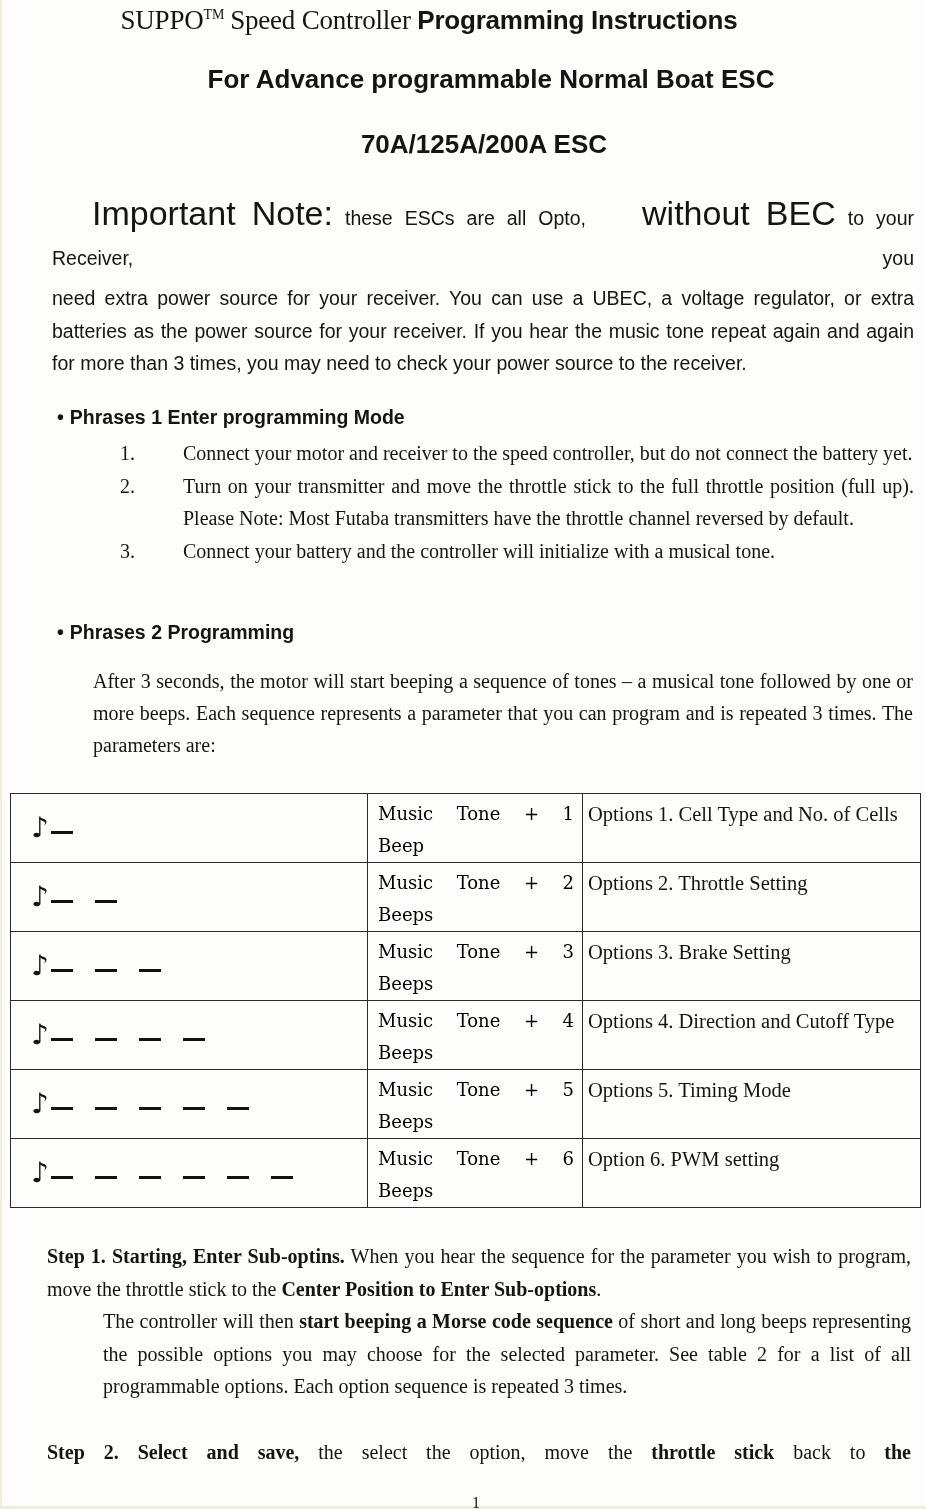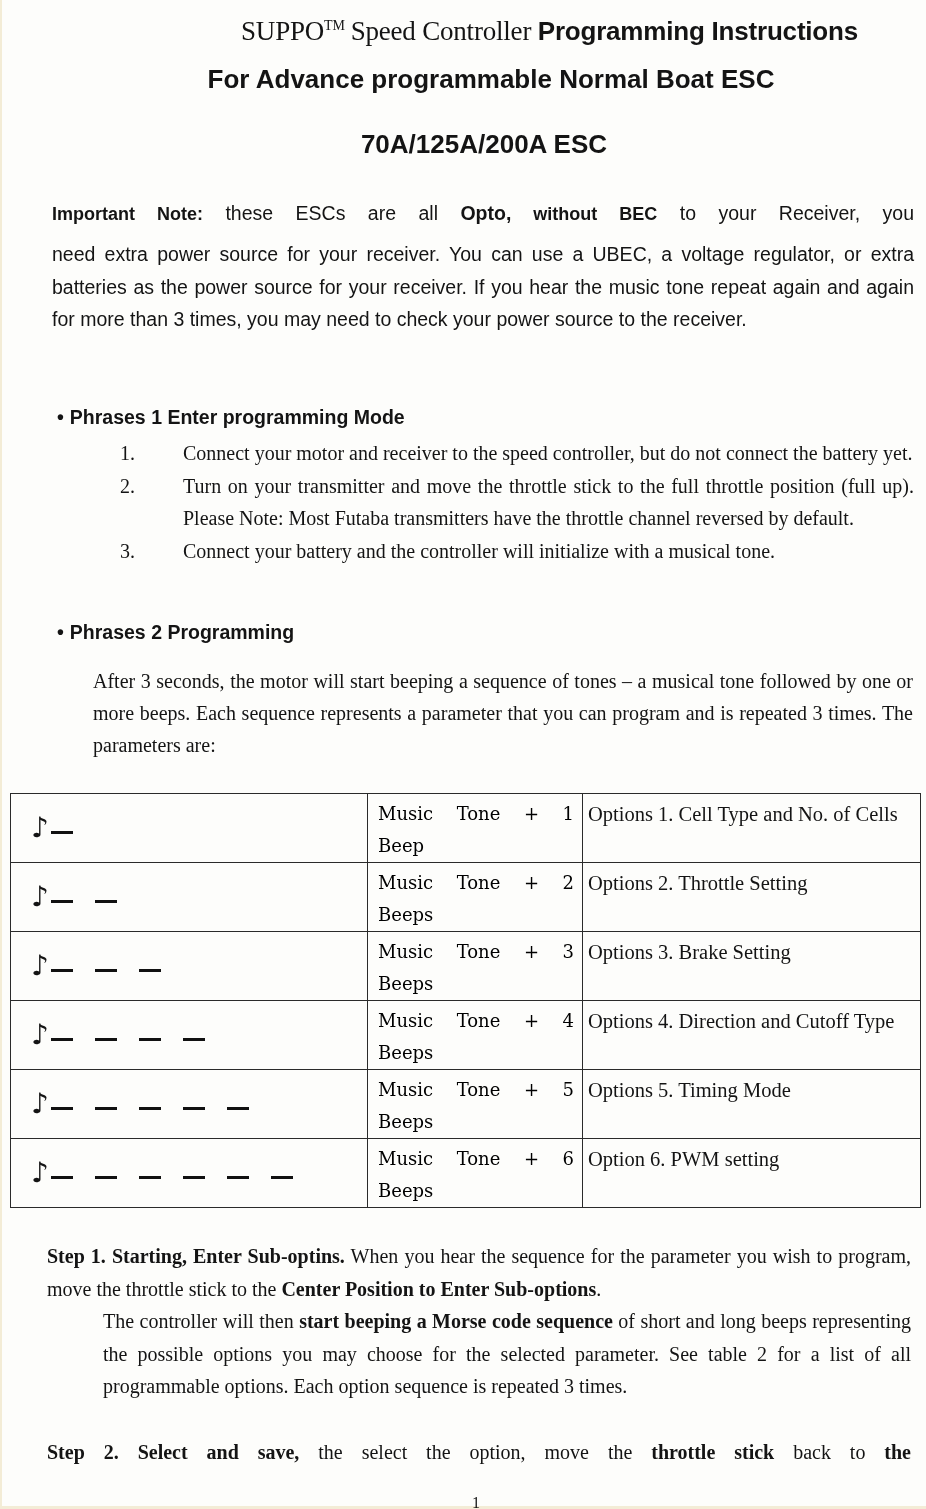--- a/index.html
+++ b/index.html
@@ -7,42 +7,42 @@
     width: 926px; height: 1509px; overflow: hidden;
     background: #fdfdfb;
     color: #141414;
     position: relative;
     font-family: "Liberation Serif", serif;
   }
   .page-edge-bottom { position: absolute; left: 0; right: 0; bottom: 0; height: 3px; background: #f3ecd6; }
   .page-edge-left { position: absolute; left: 0; top: 0; bottom: 0; width: 2px; background: #f3ecd6; }
 
   .title1 {
-    position: absolute; top: 16px; left: 0; width: 858px; text-align: right;
+    position: absolute; top: 5px; left: 0; width: 858px; text-align: center;
     font-size: 27px; letter-spacing: -0.2px;
   }
   .title1 .serif { font-family: "Liberation Serif", serif; }
   .title1 .sans { font-family: "Liberation Sans", sans-serif; font-weight: bold; font-size: 26px; }
   .title1 sup { font-size: 14px; vertical-align: 10px; margin-right: 6px; }
   .title2 {
     position: absolute; top: 64px; left: 0; width: 982px; text-align: center;
     font-family: "Liberation Sans", sans-serif; font-weight: bold; font-size: 26px;
   }
   .title3 {
     position: absolute; top: 129px; left: 0; width: 968px; text-align: center;
     font-family: "Liberation Sans", sans-serif; font-weight: bold; font-size: 26px;
   }
 
   .note {
     position: absolute; top: 193px; left: 52px; width: 862px;
     font-family: "Liberation Sans", sans-serif; font-size: 19.5px; line-height: 32.5px;
     text-align: justify;
   }
-  .note .big { font-size: 18px; font-weight: bold; }
-  .note .bold { font-weight: bold; }
+  .note .big { font-size: 34px; font-weight: normal; margin-left: 40px; }
+  .note .bold { font-weight: normal; }
   .note .first-line { display: block; line-height: 40px; margin-bottom: 4px; text-align: justify; text-align-last: justify; }
 
   .section-head {
     position: absolute; left: 57px;
     font-family: "Liberation Sans", sans-serif; font-weight: bold; font-size: 19.5px;
   }
   .section-head .bullet { margin-right: 6px; }
 
   .steps {
     position: absolute; top: 437px; left: 118px; width: 796px;

